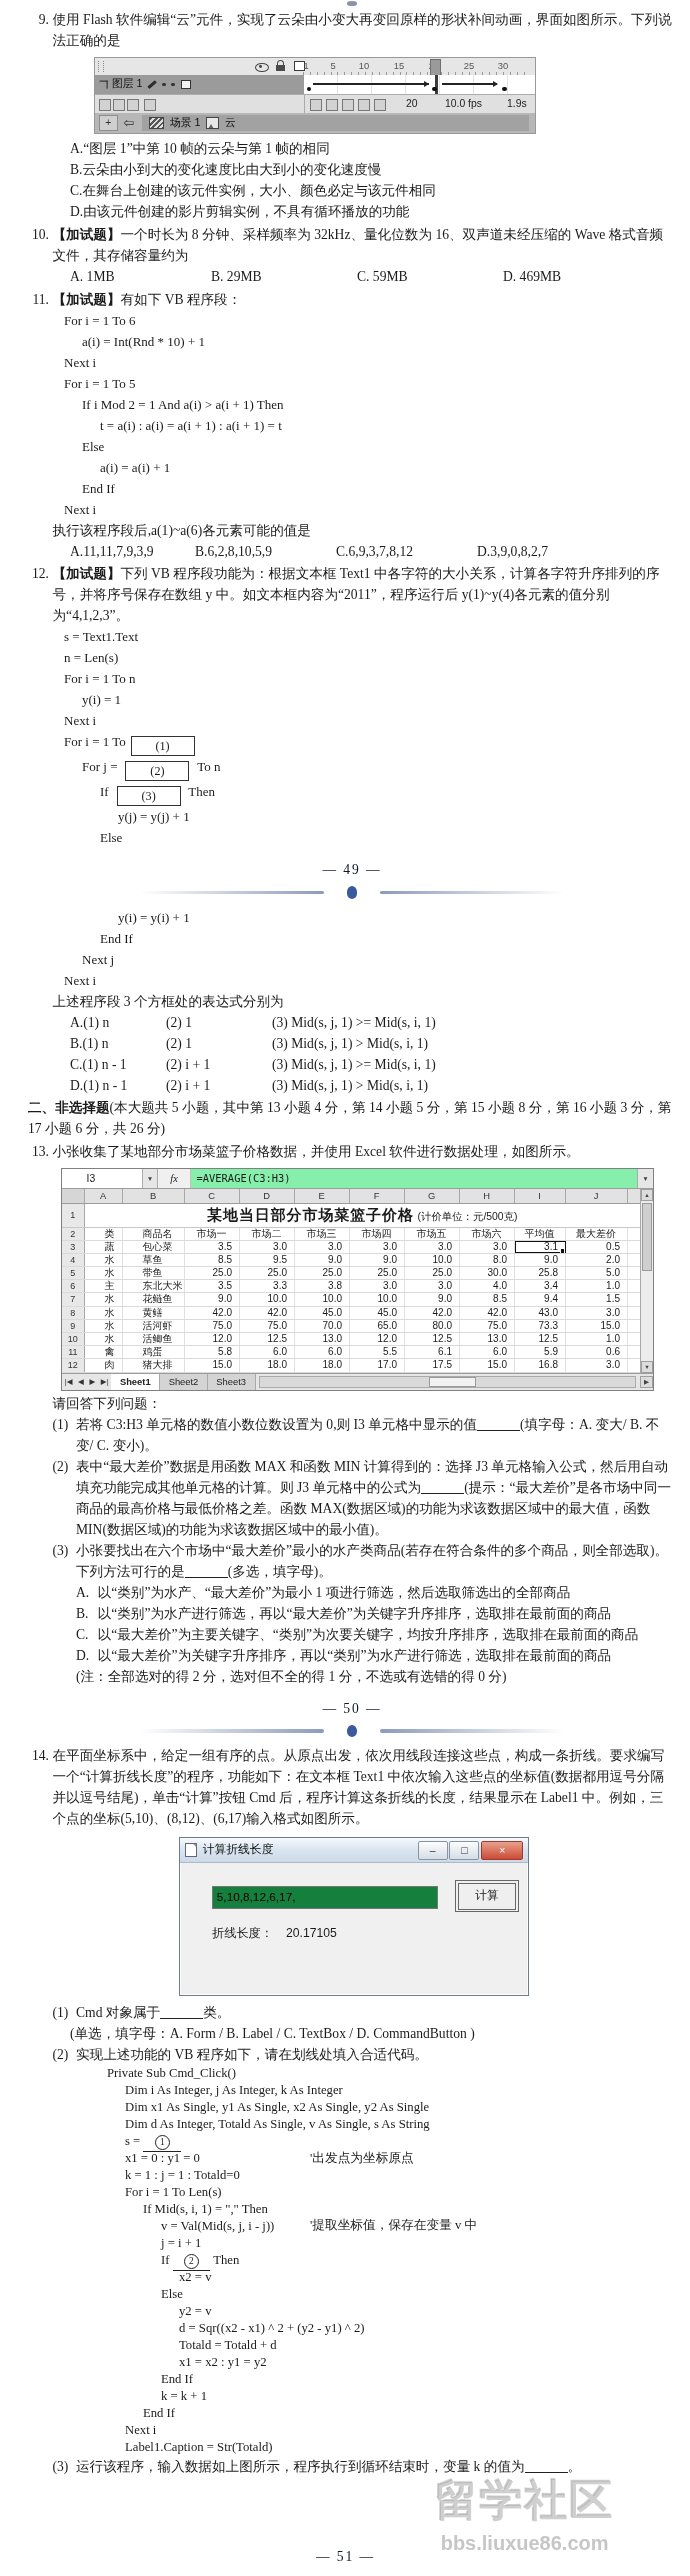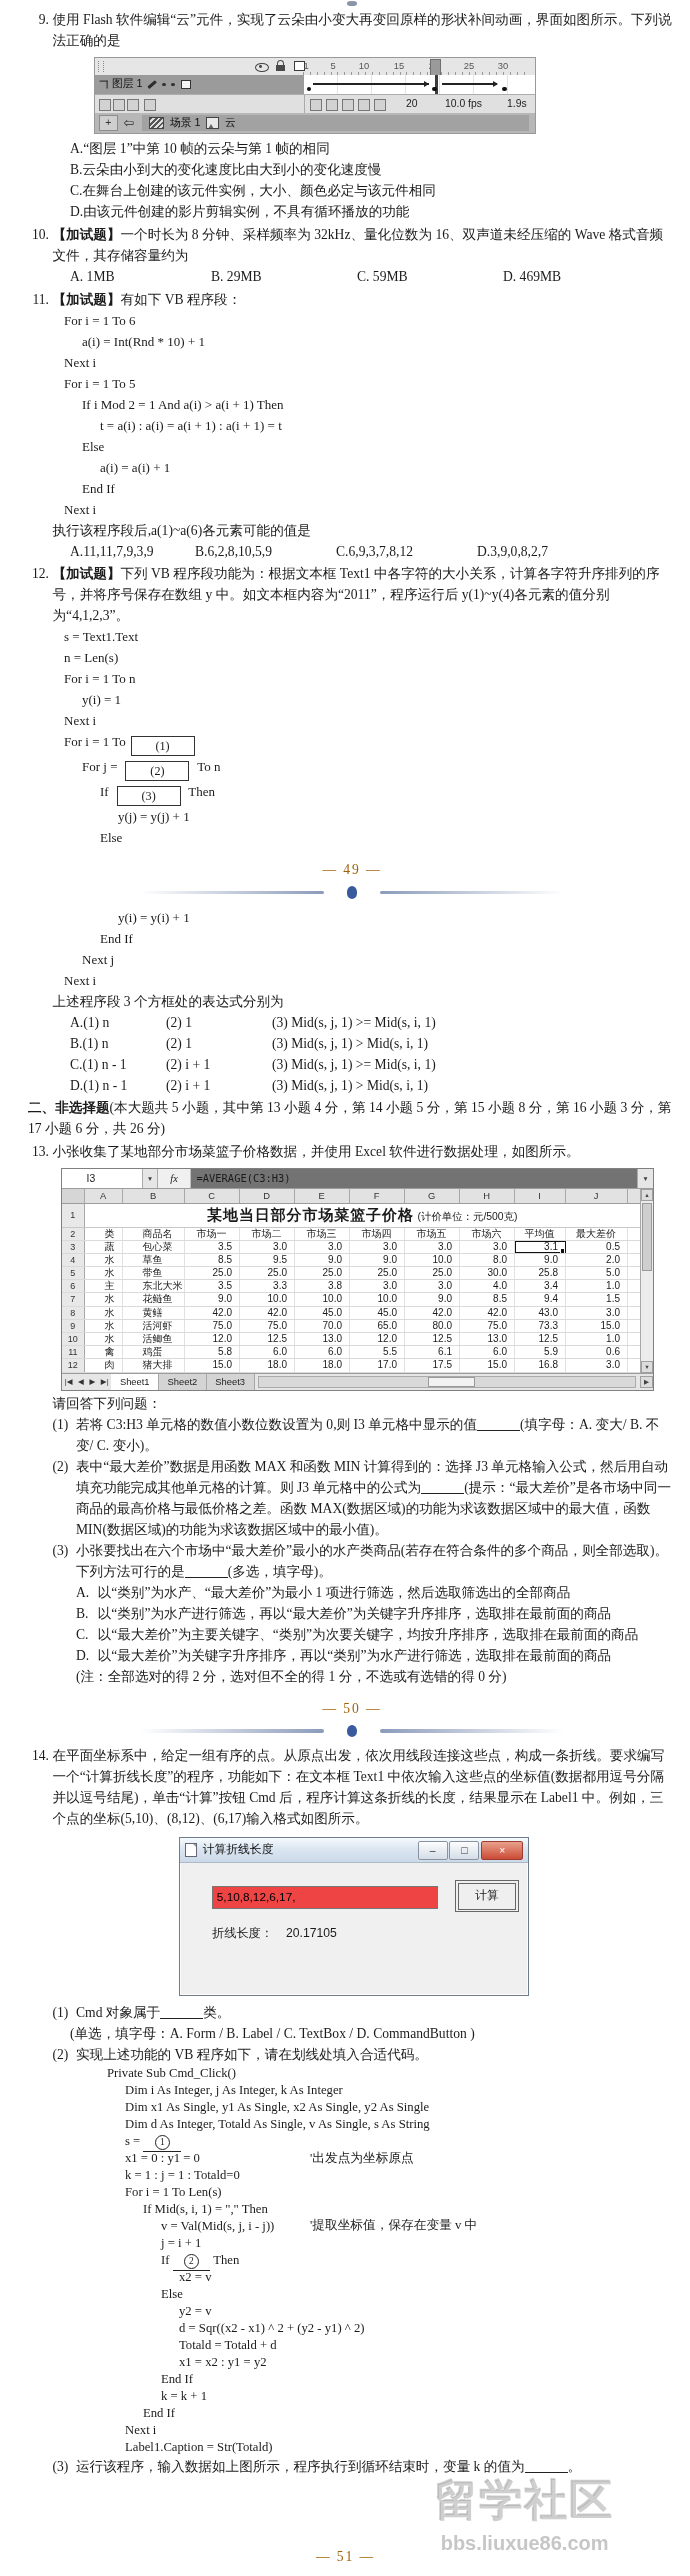--- a/index.html
+++ b/index.html
@@ -33,21 +33,21 @@
   .cmt1{top:85px}
   .bbox{display:inline-block;min-width:62px;height:18px;line-height:18px;border:1.4px solid #333;
         text-align:center;margin:0 4.7px;vertical-align:-3.8px;font-size:12.2px}
   .blank{display:inline-block;width:43px;height:13px;border-bottom:0.9px solid #222;vertical-align:-1.9px}
   .circwrap{display:inline-block;border-bottom:0.9px solid #222;padding:0 11.3px 0.9px}
   .circ{display:inline-block;width:13px;height:13px;line-height:12.2px;border:0.9px solid #222;border-radius:50%;
         text-align:center;font-size:9.4px}
   
   .topmark{height:7.5px;display:flex;justify-content:center;align-items:flex-start}
   .topdot{width:9.4px;height:4.7px;border-radius:50%;background:#8a94a8;margin-top:0.9px}
-  .pageno{text-align:center;line-height:21px;margin:11.3px 0 1.9px;color:#a16207;letter-spacing:1.9px}
+  .pageno{text-align:center;line-height:21px;margin:11.3px 0 1.9px;color:#0f172a;letter-spacing:1.9px}
   .sep{display:flex;align-items:center;justify-content:center;height:17px;margin:3.8px 0 5.6px}
   .sepline{height:3.8px;width:184px;border-radius:2.8px}
   .sl-l{background:linear-gradient(to right,rgba(130,145,175,0),rgba(110,130,170,.8))}
   .sl-r{background:linear-gradient(to left,rgba(130,145,175,0),rgba(110,130,170,.8))}
   .sepdot{width:10.4px;height:12.2px;border-radius:50%;background:#3a5a9e;margin:0 22.6px}
   .secline{line-height:21px;margin-top:1.9px}
   .sub{position:relative;margin-left:24.5px;padding-left:23.5px;line-height:21px}
   .sub .m{position:absolute;left:0}
   .xopt{position:relative;margin-left:48px;padding-left:21.6px;line-height:21px}
   .xopt .m{position:absolute;left:0}
@@ -92,21 +92,21 @@
   .i-sym{width:11.3px;height:9.4px;border:0.9px solid #444;background:#e8e8e8;position:relative;overflow:hidden}
   .i-sym::after{content:'';position:absolute;left:0.9px;bottom:-0.9px;border-left:3.8px solid transparent;border-right:3.8px solid transparent;border-bottom:5.6px solid #666}
   .editlabel{font-size:10.8px;color:#111}
   
   .xl{width:593px;margin:5.6px 0 1.9px 33px;border:0.9px solid #808080;background:#fff;
       font-family:"Liberation Sans","DejaVu Sans",sans-serif;box-sizing:border-box}
   .xl-fbar{height:19px;display:flex;align-items:stretch;background:#f0f0f0;border-bottom:0.9px solid #9c9c9c;font-size:10.4px}
   .xl-name{width:81px;background:#fff;border-right:0.9px solid #ababab;display:flex;align-items:center;padding-left:24.5px;box-sizing:border-box}
   .xl-namedrop{width:14px;background:#e6e6e6;border-right:0.9px solid #ababab;display:flex;align-items:center;justify-content:center;font-size:6.6px;color:#444}
   .xl-fx{width:32px;display:flex;align-items:center;justify-content:center;font-style:italic;font-family:"Liberation Serif",serif;border-right:0.9px solid #c0c0c0}
-  .xl-formula{flex:1;background:#737373;display:flex;align-items:center;padding-left:5.6px;font-family:"DejaVu Sans Mono",monospace;font-size:10.4px}
+  .xl-formula{flex:1;background:#86efac;display:flex;align-items:center;padding-left:5.6px;font-family:"DejaVu Sans Mono",monospace;font-size:10.4px}
   .xl-fdrop{width:15px;border-left:0.9px solid #ababab;background:#e6e6e6;display:flex;align-items:center;justify-content:center;font-size:6.6px;color:#444}
   .xl-grid{position:relative;height:184px;overflow:hidden}
   .xl-inner{margin-right:13px}
   .xl-colhdr{display:flex;height:14px;background:#e2e2e2;border-bottom:0.9px solid #9c9c9c;font-size:9.4px;color:#333}
   .xl-corner{width:22.6px;background:#d6d6d6;border-right:0.9px solid #a8a8a8;box-sizing:border-box}
   .xch{border-right:0.9px solid #a8a8a8;text-align:center;line-height:14px;box-sizing:border-box}
   .cA{width:38px}.cB{width:62px}.cC,.cD,.cE,.cF,.cG,.cH{width:55px}.cI{width:51px}.cJ{width:62px}
   .xfill{flex:1}
   .xrow{display:flex;height:12.2px;line-height:12.2px;border-bottom:0.9px solid #dadada;font-size:10px}
   .xrow-title{height:22.6px;line-height:22.6px;border-bottom:0.9px solid #c8c8c8}
@@ -120,38 +120,38 @@
   .xtitle-unit{font-size:10.4px;margin-left:3.8px}
   .sel{outline:1.9px solid #111;outline-offset:-1.9px;position:relative}
   .sel::after{content:'';position:absolute;right:-0.9px;bottom:-0.9px;width:3.8px;height:3.8px;background:#111;border:0.9px solid #fff}
   .xl-vsb{position:absolute;right:0;top:0;bottom:0;width:13px;background:#ececec;border-left:0.9px solid #a8a8a8;box-sizing:border-box}
   .vsb-up,.vsb-dn{position:absolute;left:0;right:0;height:12.2px;background:#dcdcdc;border:0.9px solid #a0a0a0;text-align:center;font-size:5.6px;line-height:10.4px;color:#444;box-sizing:border-box}
   .vsb-up{top:0}.vsb-dn{bottom:0}
   .vsb-th{position:absolute;left:0.9px;right:0.9px;top:14px;height:66px;background:#cfcfcf;border:0.9px solid #9a9a9a}
   .xl-sheetbar{height:16px;display:flex;align-items:center;background:#e6e6e6;border-top:0.9px solid #9c9c9c;font-size:9.4px}
   .snav{padding:0 2.8px;color:#333;font-size:7.5px}
   .xtab{padding:0 8.5px;height:100%;display:flex;align-items:center;border-right:0.9px solid #a8a8a8;background:#d4d4d4;color:#222}
-  .xtab.active{background:#fff;font-weight:normal}
+  .xtab.active{background:#fff;font-weight:bold}
   .xscroll{flex:1;height:10.4px;margin:0 3.8px;background:#d9d9d9;border:0.9px solid #aaa;position:relative}
   .xthumb{position:absolute;left:45%;width:45px;top:0;bottom:0;background:#f2f2f2;border:0.9px solid #999}
   .sarr{width:13px;height:12.2px;background:#dcdcdc;border:0.9px solid #a0a0a0;font-size:6.6px;display:flex;align-items:center;justify-content:center;color:#444;box-sizing:border-box}
   
   .vbwin{width:350px;margin:7.5px 0 5.6px 151px;border:0.9px solid #6f7d8c;background:#f0f0f0;
          font-family:"Liberation Sans","DejaVu Sans",sans-serif;box-shadow:inset 0 0 0 0.9px #fdfdfd;box-sizing:border-box}
   .vb-title{height:24.5px;background:linear-gradient(#f6fafd,#dbe6f1 45%,#ccd9e8);display:flex;align-items:center;
             padding:0 4.7px;border-bottom:0.9px solid #aeb9c6}
   .vb-ico{width:10.4px;height:12.2px;background:#fff;border:0.9px solid #667;position:relative}
   .vb-ico::after{content:'';position:absolute;right:0;top:0;border-left:3.8px solid transparent;border-top:3.8px solid #99a}
   .vb-title-text{font-size:11.8px;margin-left:5.6px;color:#111}
   .vb-btns{margin-left:auto;display:flex;gap:1.9px}
   .vb-btn{width:28px;height:17px;border:0.9px solid #8a93a2;border-radius:1.9px;background:linear-gradient(#fdfdfd,#d4dde7);
           display:flex;align-items:center;justify-content:center;font-size:10.4px;color:#333}
   .vb-btn.close{width:40px;background:linear-gradient(#e8a18c,#cb4a36);color:#fff;border-color:#9a3d2e}
   .vb-body{height:132px;position:relative}
-  .vb-input{position:absolute;left:32px;top:22.6px;width:216px;height:19px;border:0.9px solid #777;background:#ef4444;
+  .vb-input{position:absolute;left:32px;top:22.6px;width:216px;height:19px;border:0.9px solid #777;background:#15803d;
             font-size:11.8px;padding:0.9px 3.8px;font-family:"Liberation Sans",sans-serif;box-sizing:content-box}
   .vb-calc-outer{position:absolute;left:275px;top:17px;width:64px;height:32px;border:0.9px solid #666;padding:1.9px;background:#f0f0f0;box-sizing:border-box}
   .vb-calc-inner{width:100%;height:100%;border:0.9px solid #666;background:#efefef;display:flex;align-items:center;justify-content:center;font-size:11.8px;box-sizing:border-box}
   .vb-result{position:absolute;left:32px;top:62px;font-size:12.2px}
   .vb-result .val{margin-left:13px}
   
   .wm{position:absolute;right:1.9px;bottom:21px;width:329px;text-align:center;pointer-events:none;
       font-family:"Liberation Sans","DejaVu Sans",sans-serif}
   .wm1{font-size:43px;font-weight:bold;color:rgba(168,168,168,.55);letter-spacing:1.9px;
        text-shadow:0.9px 0.9px 0 #fff,-0.9px -0.9px 0 rgba(120,120,120,.35)}

